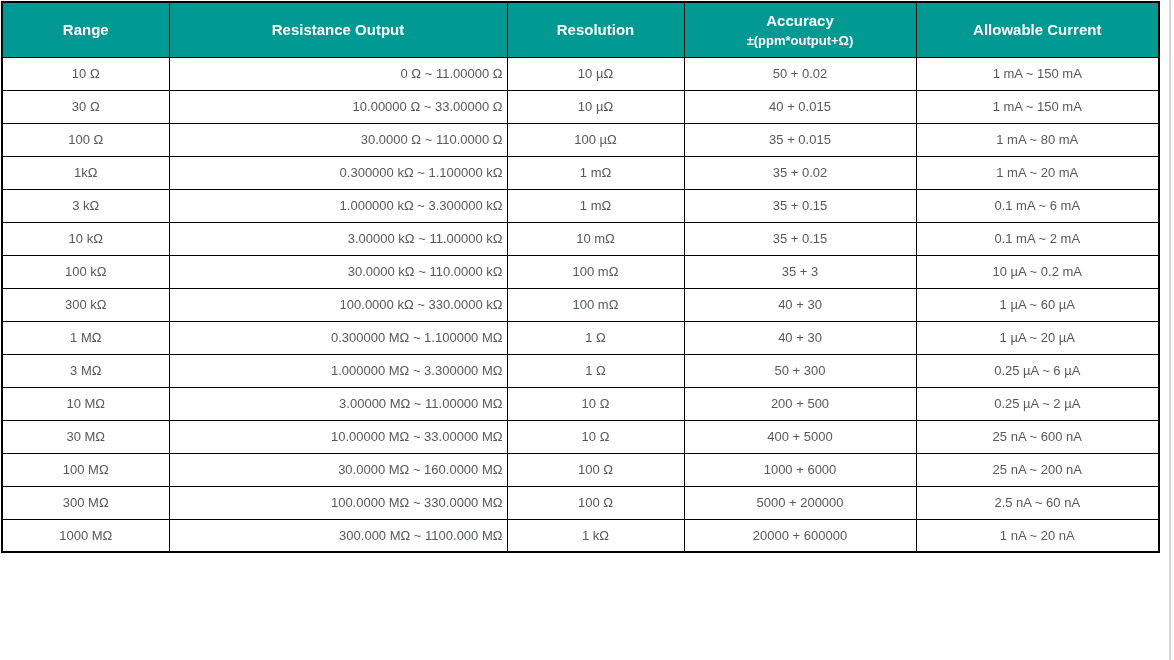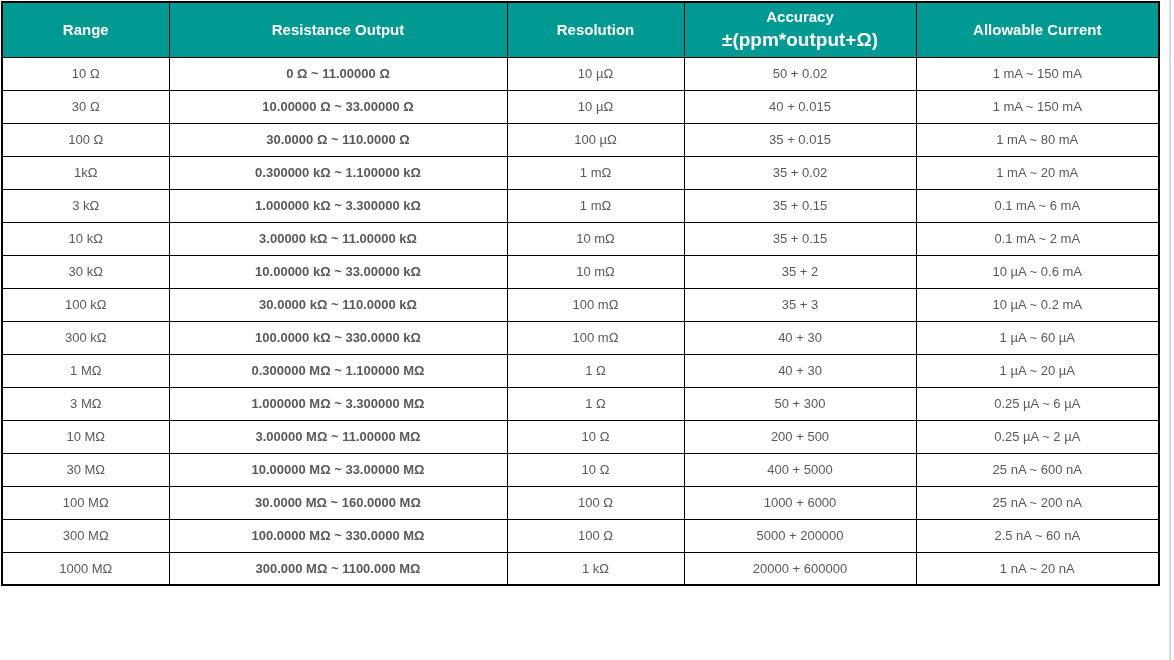--- a/index.html
+++ b/index.html
@@ -34,37 +34,36 @@
     color: var(--header-text);
     font-weight: bold;
     font-size: 15px;
     border: 1px solid var(--border);
     height: 55px;
     text-align: center;
     vertical-align: middle;
     padding: 0;
   }
   .spec-table th .sub-line {
-    font-size: 19px;
+    font-size: 13px;
     margin-top: 4px;
   }
   .spec-table td {
     border: 1px solid var(--border);
     color: var(--body-text);
     font-size: 13px;
     text-align: center;
     vertical-align: middle;
     height: 33px;
     padding: 0 4px;
     white-space: nowrap;
     overflow: hidden;
   }
   .spec-table td.cell-left {
-    text-align: center;
-    font-weight: bold;
+    text-align: right;
   }
 </style>
 </head>
 <body>
 
 <div class="page">
 
   <table class="spec-table">
     <colgroup>
       <col style="width:167px">
@@ -128,27 +127,20 @@
   </tr>
 
   <tr>
     <td>10 kΩ</td>
     <td class="cell-left">3.00000 kΩ ~ 11.00000 kΩ</td>
     <td>10 mΩ</td>
     <td>35 + 0.15</td>
     <td>0.1 mA ~ 2 mA</td>
   </tr>
 
-  <tr>
-    <td>30 kΩ</td>
-    <td class="cell-left">10.00000 kΩ ~ 33.00000 kΩ</td>
-    <td>10 mΩ</td>
-    <td>35 + 2</td>
-    <td>10 µA ~ 0.6 mA</td>
-  </tr>
 
   <tr>
     <td>100 kΩ</td>
     <td class="cell-left">30.0000 kΩ ~ 110.0000 kΩ</td>
     <td>100 mΩ</td>
     <td>35 + 3</td>
     <td>10 µA ~ 0.2 mA</td>
   </tr>
 
   <tr>

